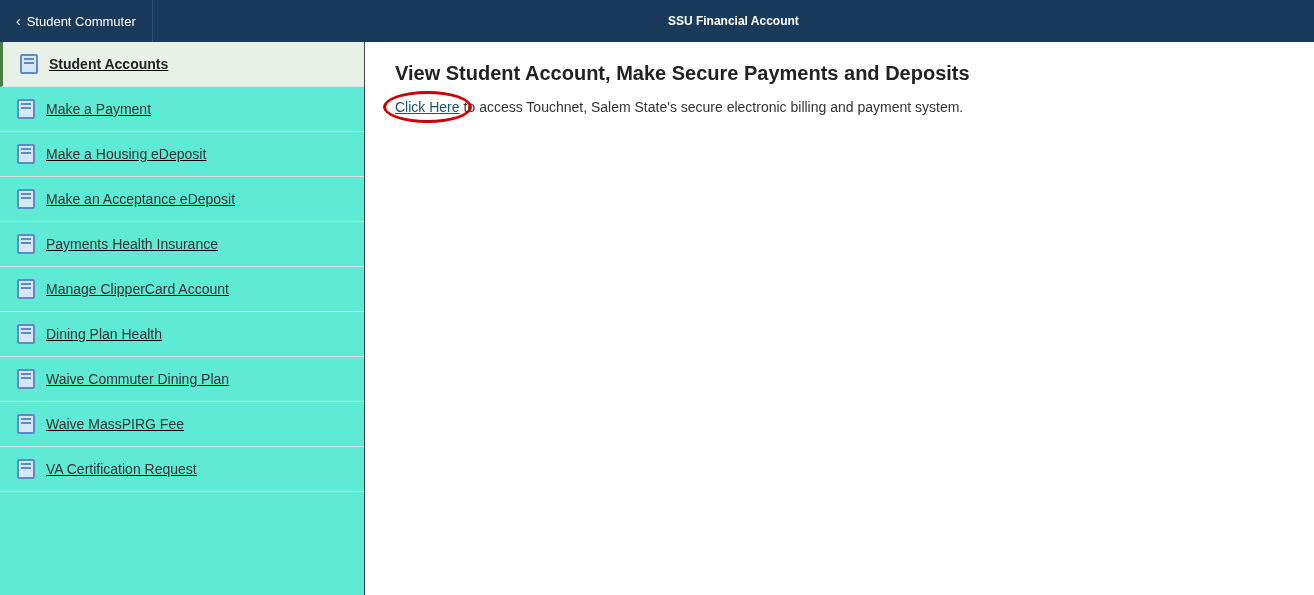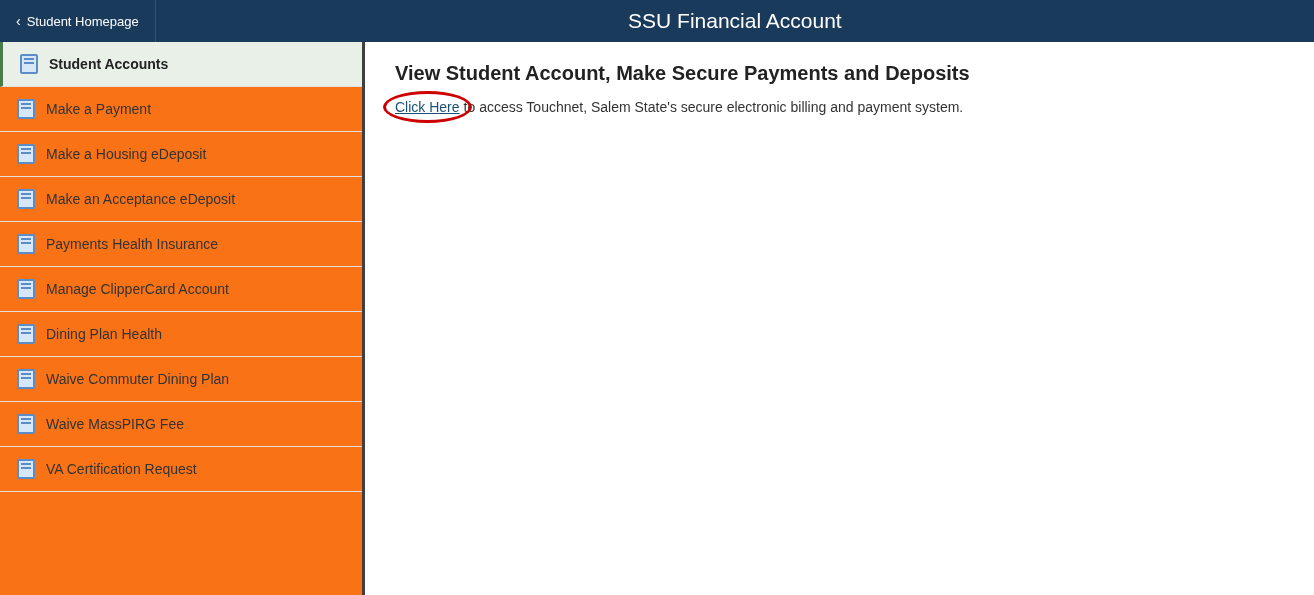--- a/index.html
+++ b/index.html
@@ -24,39 +24,40 @@
       cursor: pointer;
       border-right: 1px solid #2d5278;
       height: 100%;
     }
     .back-btn .chevron {
       font-size: 14px;
     }
     .top-bar-title {
       flex: 1;
       text-align: center;
-      font-size: 21px;
-      font-weight: normal;
+      font-size: 12px;
+      font-weight: bold;
       color: #fff;
     }
 
     
     .main-layout {
       display: flex;
       height: calc(595px - 42px);
     }
 
     
     .sidebar {
       width: 365px;
       min-width: 365px;
-      background: #f97316;
-      border-right: 3px solid #404040;
+      background: #5eead4;
+      border-right: 1px solid #404040;
       overflow-y: auto;
       position: relative;
+      text-decoration: underline;
     }
 
     .sidebar-item {
       display: flex;
       align-items: center;
       gap: 10px;
       padding: 12px 16px;
       border-bottom: 1px solid #e0e0e0;
       cursor: pointer;
       color: #333;
@@ -176,21 +177,21 @@
       border-radius: 50%;
       pointer-events: none;
     }
   </style>
 </head>
 <body>
 
 <div class="top-bar">
   <div class="back-btn">
     <span class="chevron">‹</span>
-    <span>Student Homepage</span>
+    <span>Student Commuter</span>
   </div>
   <div class="top-bar-title">SSU Financial Account</div>
 </div>
 
 <div class="main-layout">
 
   <div class="sidebar">
 
     <div id="sidebar-items-container">
         <div class="sidebar-item active">

